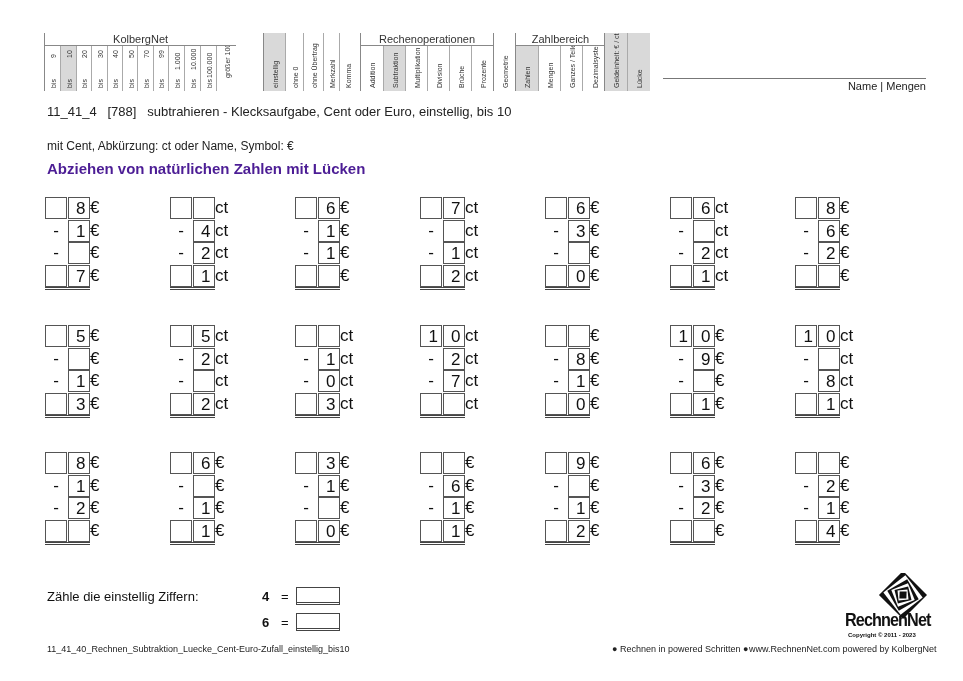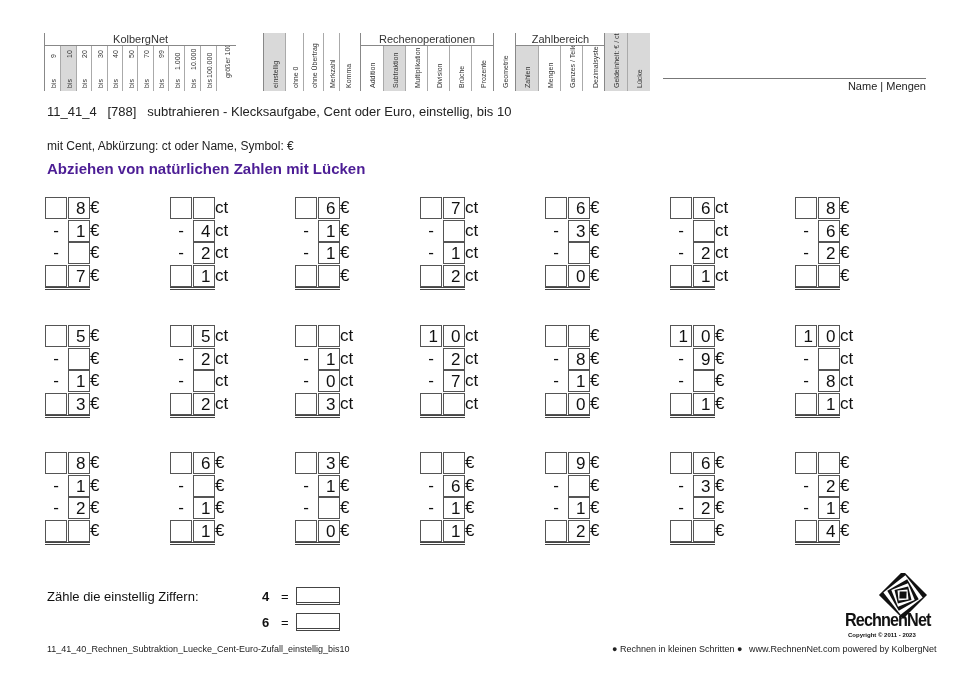--- a/index.html
+++ b/index.html
@@ -586,14 +586,14 @@
     <rect x="-9" y="-9" width="18" height="18" transform="rotate(68)" fill="#fff"></rect>
     <rect x="-7" y="-7" width="14" height="14" transform="rotate(76)" fill="#111"></rect>
     <rect x="-5" y="-5" width="10" height="10" transform="rotate(84)" fill="#fff"></rect>
     <rect x="-3.5" y="-3.5" width="7" height="7" transform="rotate(92)" fill="#111"></rect>
   </g>
 </svg>
 <div class="logo-text">RechnenNet</div>
 <div class="logo-copy">Copyright © 2011 - 2023</div>
 
 <div class="footer-left">11_41_40_Rechnen_Subtraktion_Luecke_Cent-Euro-Zufall_einstellig_bis10</div>
-<div class="footer-mid">● Rechnen in kleinen Schritten ●</div>
+<div class="footer-mid">● Rechnen in powered Schritten ●</div>
 <div class="footer-right">www.RechnenNet.com powered by KolbergNet</div>
 
 </body></html>

